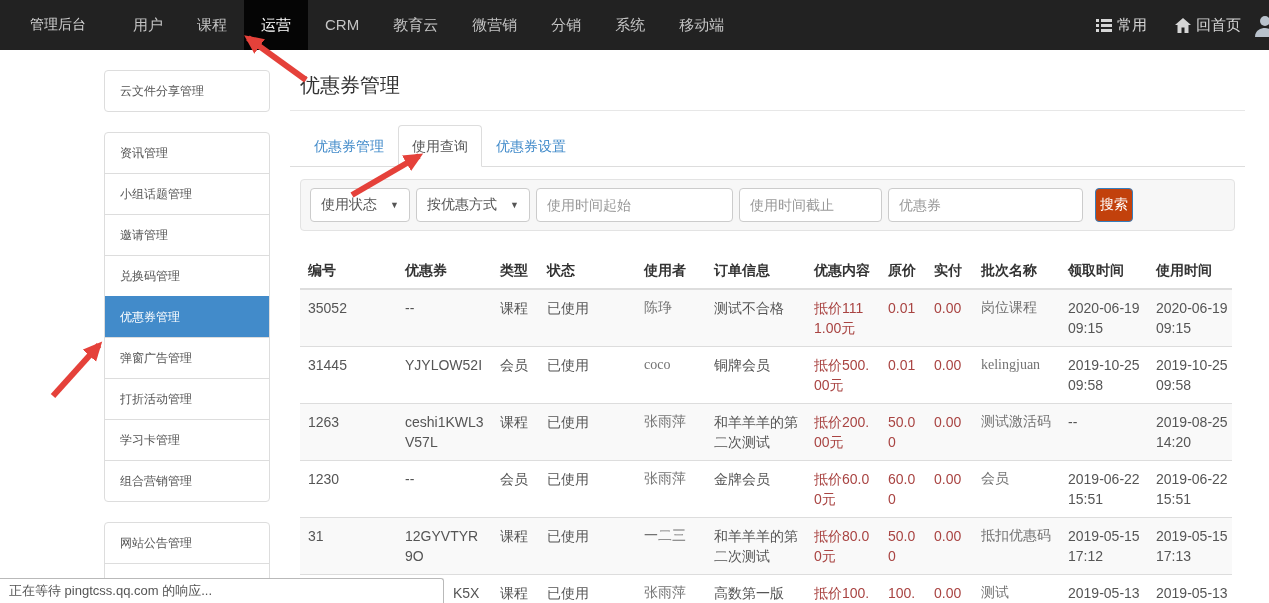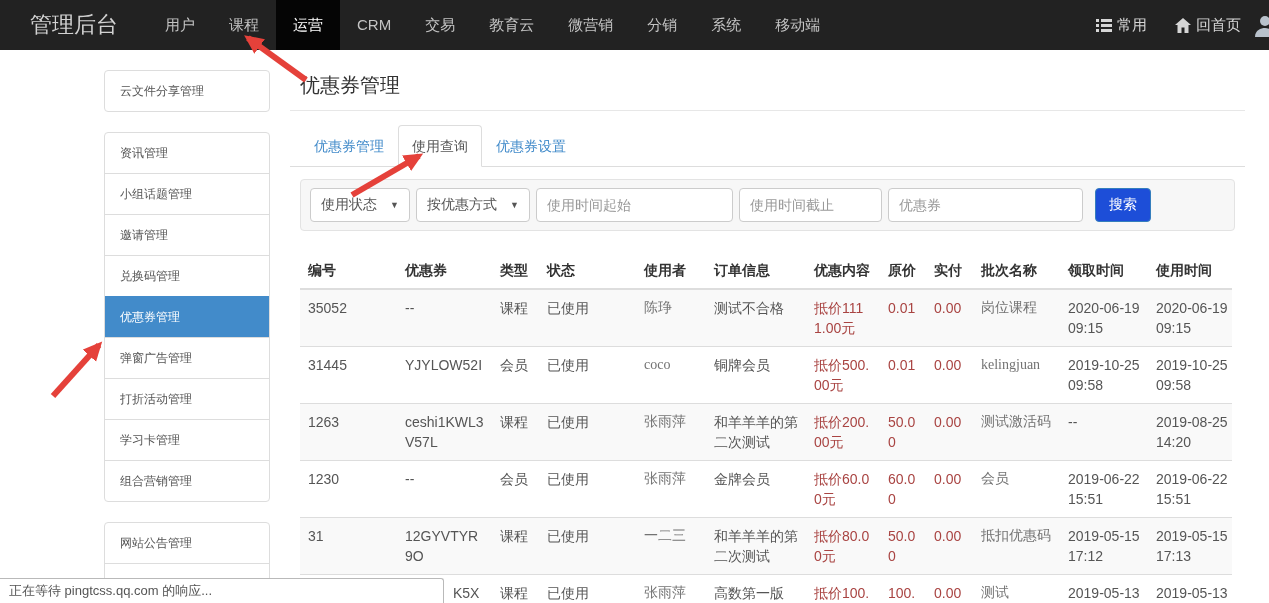--- a/index.html
+++ b/index.html
@@ -5,21 +5,21 @@
   * { margin:0; padding:0; box-sizing:border-box; }
   html,body { background:#fff; }
   .viewport {
     position:relative; width:1269px; height:603px; overflow:hidden;
     background:#fff; font-family:"Liberation Sans","DejaVu Sans",sans-serif;
     color:#555; font-size:14px;
   }
 
   
   .navbar { position:absolute; left:0; top:0; width:1269px; height:50px; background:#222; display:flex; align-items:center; z-index:10; }
-  .brand { margin-left:30px; font-size:22px; color:#d2d2d2; white-space:nowrap; }
+  .brand { margin-left:30px; font-size:14px; color:#d2d2d2; white-space:nowrap; }
   .nav-items { display:flex; height:50px; margin-left:30px; }
   .nav-item { padding:0 17px; line-height:50px; font-size:15px; color:#c4c4c4; cursor:pointer; white-space:nowrap; }
   .nav-item.active { background:#050505; color:#fff;text-align:right; }
   .nav-right { position:absolute; right:28px; top:0; height:50px; display:flex; align-items:center; gap:28px; color:#d6d6d6; font-size:15px; }
   .nav-right-item { display:flex; align-items:center; gap:5px; cursor:pointer; white-space:nowrap; }
   .nav-user-icon { position:absolute; left:1253px; top:15px; }
 
   
   .side-group { position:absolute; left:104px; width:166px; background:#fff; border:1px solid #ddd; border-radius:4px; overflow:hidden; }
   .side-group-0 { top:70px; }
@@ -40,21 +40,21 @@
   .filter-bar { margin:12px 10px 0; height:52px; background:#f7f7f7; border:1px solid #e3e3e3; border-radius:4px; display:flex; align-items:center; gap:6px; padding:0 9px; }
   .select { height:34px; background:#fff; border:1px solid #ccc; border-radius:4px; display:flex; align-items:center; justify-content:space-between; padding:0 10px; color:#555; cursor:pointer; }
   .select-status { width:100px;text-align:right; }
   .select-method { width:114px; }
   .caret { font-size:9px; color:#555; margin-left:8px; }
   .txt-input { height:34px; border:1px solid #ccc; border-radius:4px; padding:0 10px; font-size:14px; color:#555; font-family:inherit; outline:none; }
   .txt-input::placeholder { color:#999; opacity:1; }
   .in-start { width:197px; }
   .in-end { width:143px; }
   .in-coupon { width:195px; margin-right:6px; }
-  .search-btn { height:34px; padding:0 13px; background:#1d4ed8; border:1px solid #357ebd; border-radius:4px; color:#fff; font-size:14px; font-family:inherit; cursor:pointer; }
+  .search-btn { height:34px; padding:0 4px; background:#c2410c; border:1px solid #357ebd; border-radius:4px; color:#fff; font-size:14px; font-family:inherit; cursor:pointer; }
 
   
   table.grid { margin:21px 0 0 10px; width:932px; border-collapse:collapse; table-layout:fixed; font-size:14px; color:#555; }
   .grid th { text-align:left; font-weight:bold; color:#333; padding:8px; border-bottom:2px solid #ddd; line-height:20px; white-space:nowrap; }
   .grid td { padding:8px; border-top:1px solid #ddd; vertical-align:top; line-height:20px; }
   .grid tbody tr:nth-child(odd) { background:#f9f9f9; }
   .grid th:nth-child(1){width:97px} .grid th:nth-child(2){width:95px}
   .grid th:nth-child(3){width:47px} .grid th:nth-child(4){width:97px}
   .grid th:nth-child(5){width:70px} .grid th:nth-child(6){width:100px}
   .grid th:nth-child(7){width:74px} .grid th:nth-child(8){width:46px}
@@ -75,21 +75,20 @@
 
 <div class="viewport">
 
   <header class="navbar">
     <div class="brand">管理后台</div>
     <nav class="nav-items" id="nav-items">
         <div class="nav-item">用户</div>
         <div class="nav-item">课程</div>
         <div class="nav-item active">运营</div>
         <div class="nav-item">CRM</div>
-        <div class="nav-item">交易</div>
         <div class="nav-item">教育云</div>
         <div class="nav-item">微营销</div>
         <div class="nav-item">分销</div>
         <div class="nav-item">系统</div>
         <div class="nav-item">移动端</div>
       </nav>
     <div class="nav-right">
       <span class="nav-right-item">
         <svg width="16" height="13" viewBox="0 0 16 13">
           <rect x="0" y="0" width="3" height="3" fill="#d6d6d6"></rect>

